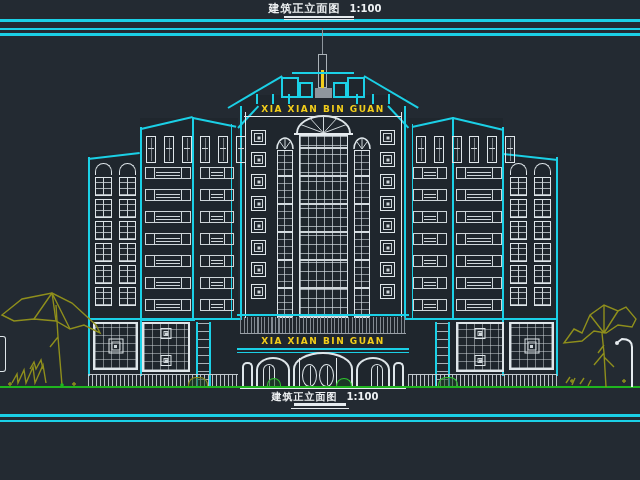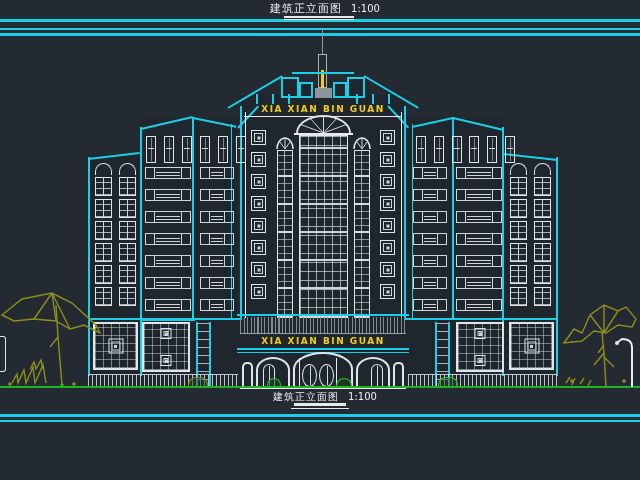--- a/index.html
+++ b/index.html
@@ -8,21 +8,21 @@
   .abs{position:absolute;}
   
   .hl{position:absolute;background:#1bd0e6;}
   .vl{position:absolute;background:#1bd0e6;}
   .wh{background:#e6ebef !important;}
   .gr{background:#8e969d !important;}
   .diag{position:absolute;height:2px;background:#1bd0e6;transform-origin:0 50%;}
   .body{position:absolute;background:#1f262d;}
   
   .title{position:absolute;display:flex;align-items:center;justify-content:center;gap:9px;
-         color:#eef1f3;font-weight:normal;}
+         color:#eef1f3;font-weight:bold;}
   .title .cjk{font-size:11px;letter-spacing:1px;}
   .title .scale{font-size:10px;}
   
   .sign{position:absolute;color:#f2cd1b;font-size:9px;font-weight:bold;letter-spacing:1.5px;
         text-align:center;white-space:nowrap;}
   
   .pblock{position:absolute;border:2px solid #1bd0e6;background:#1f262d;box-sizing:border-box;}
   
   .mcol{position:absolute;display:flex;flex-direction:column;gap:7px;}
   .medallion{width:15px;height:15px;border:1.5px solid #dfe6ea;position:relative;box-sizing:border-box;}

